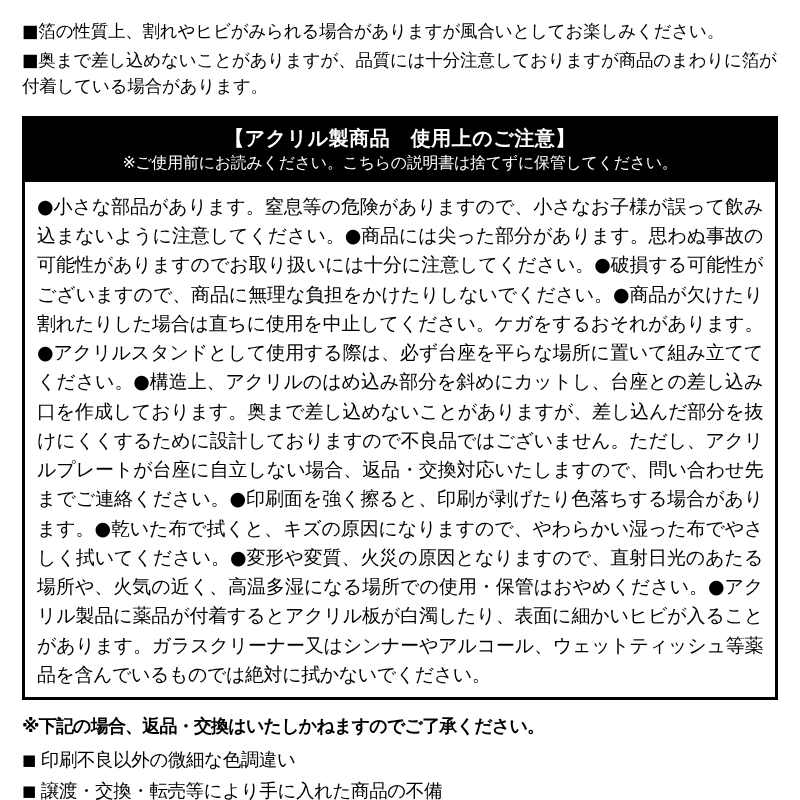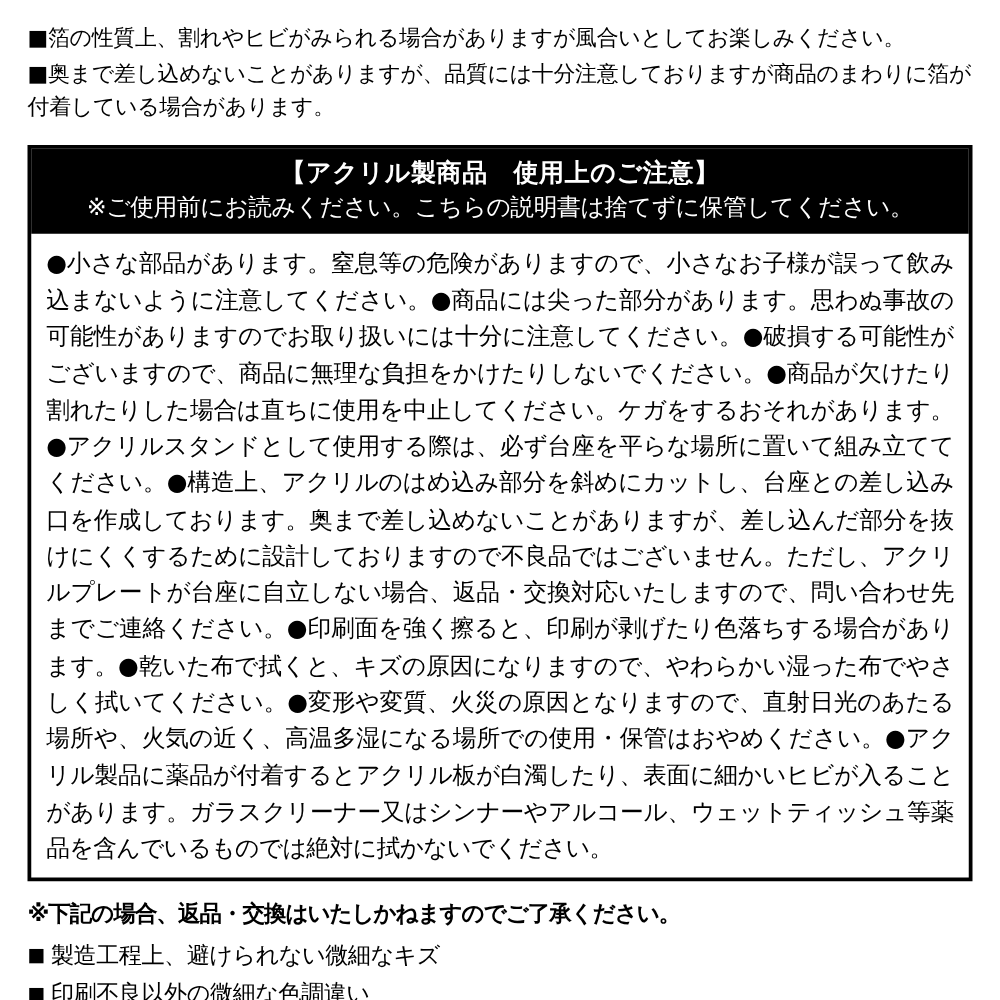--- a/index.html
+++ b/index.html
@@ -44,21 +44,21 @@
     text-align: center;
     padding: 7px 4px 8px 4px;
   }
   .panel-title {
     font-size: 20px;
     font-weight: bold;
     letter-spacing: 0.5px;
     line-height: 1.2;
   }
   .panel-sub {
-    font-size: 19px;
+    font-size: 16px;
     margin-top: 3px;
     letter-spacing: -0.3px;
   }
   .panel-body {
     padding: 10px 12px 8px 12px;
     font-size: 19px;
     line-height: 1.54;
     letter-spacing: -0.45px;
     text-align: justify;
     text-justify: inter-character;
@@ -103,19 +103,18 @@
     <div class="panel-header">
       <div class="panel-title">【アクリル製商品　使用上のご注意】</div>
       <div class="panel-sub">※ご使用前にお読みください。こちらの説明書は捨てずに保管してください。</div>
     </div>
     <div class="panel-body">●小さな部品があります。窒息等の危険がありますので、小さなお子様が誤って飲み込まないように注意してください。●商品には尖った部分があります。思わぬ事故の可能性がありますのでお取り扱いには十分に注意してください。●破損する可能性がございますので、商品に無理な負担をかけたりしないでください。●商品が欠けたり割れたりした場合は直ちに使用を中止してください。ケガをするおそれがあります。●アクリルスタンドとして使用する際は、必ず台座を平らな場所に置いて組み立ててください。●構造上、アクリルのはめ込み部分を斜めにカットし、台座との差し込み口を作成しております。奥まで差し込めないことがありますが、差し込んだ部分を抜けにくくするために設計しておりますので不良品ではございません。ただし、アクリルプレートが台座に自立しない場合、返品・交換対応いたしますので、問い合わせ先までご連絡ください。●印刷面を強く擦ると、印刷が剥げたり色落ちする場合があります。●乾いた布で拭くと、キズの原因になりますので、やわらかい湿った布でやさしく拭いてください。●変形や変質、火災の原因となりますので、直射日光のあたる場所や、火気の近く、高温多湿になる場所での使用・保管はおやめください。●アクリル製品に薬品が付着するとアクリル板が白濁したり、表面に細かいヒビが入ることがあります。ガラスクリーナー又はシンナーやアルコール、ウェットティッシュ等薬品を含んでいるものでは絶対に拭かないでください。</div>
   </div>
 
   <div class="lower">
     <div class="lower-title">※下記の場合、返品・交換はいたしかねますのでご了承ください。</div>
     <ul class="lower-list">
-      <li><span class="sq">■</span><span>製造工程上、避けられない微細なキズ</span></li>
       <li><span class="sq">■</span><span>印刷不良以外の微細な色調違い</span></li>
       <li><span class="sq">■</span><span>譲渡・交換・転売等により手に入れた商品の不備</span></li>
     </ul>
   </div>
 
 </div>
 
 </body></html>

